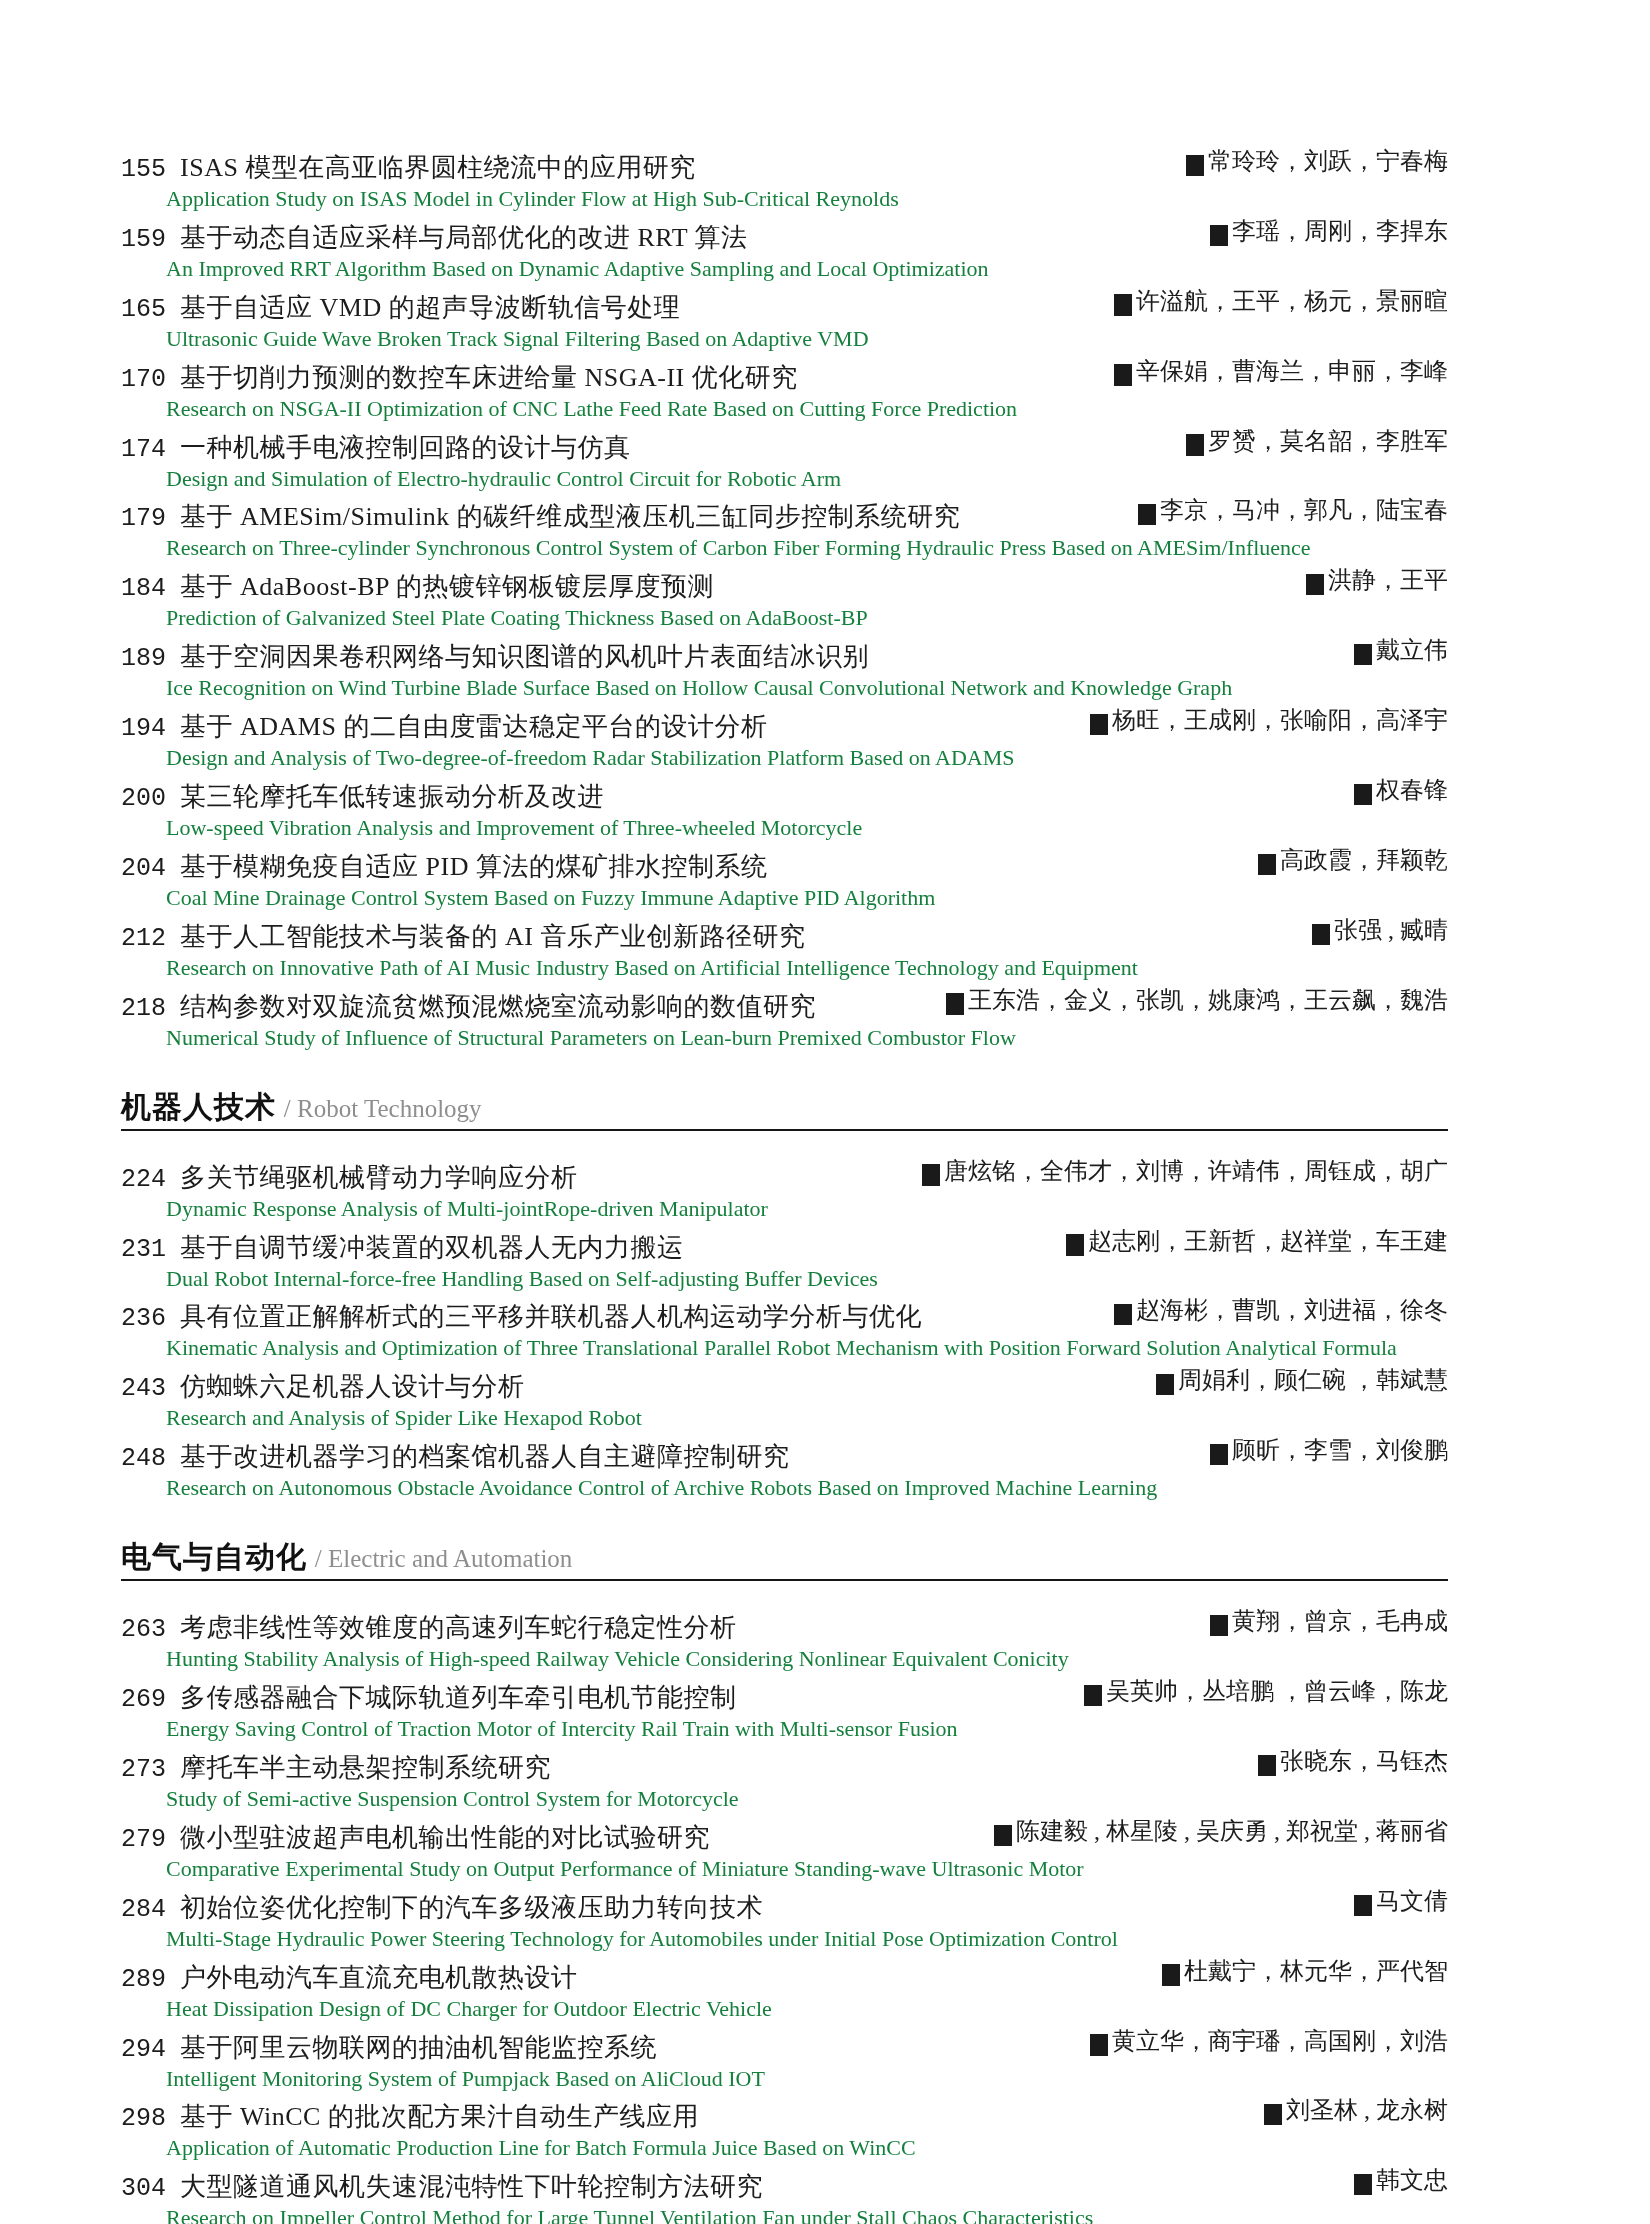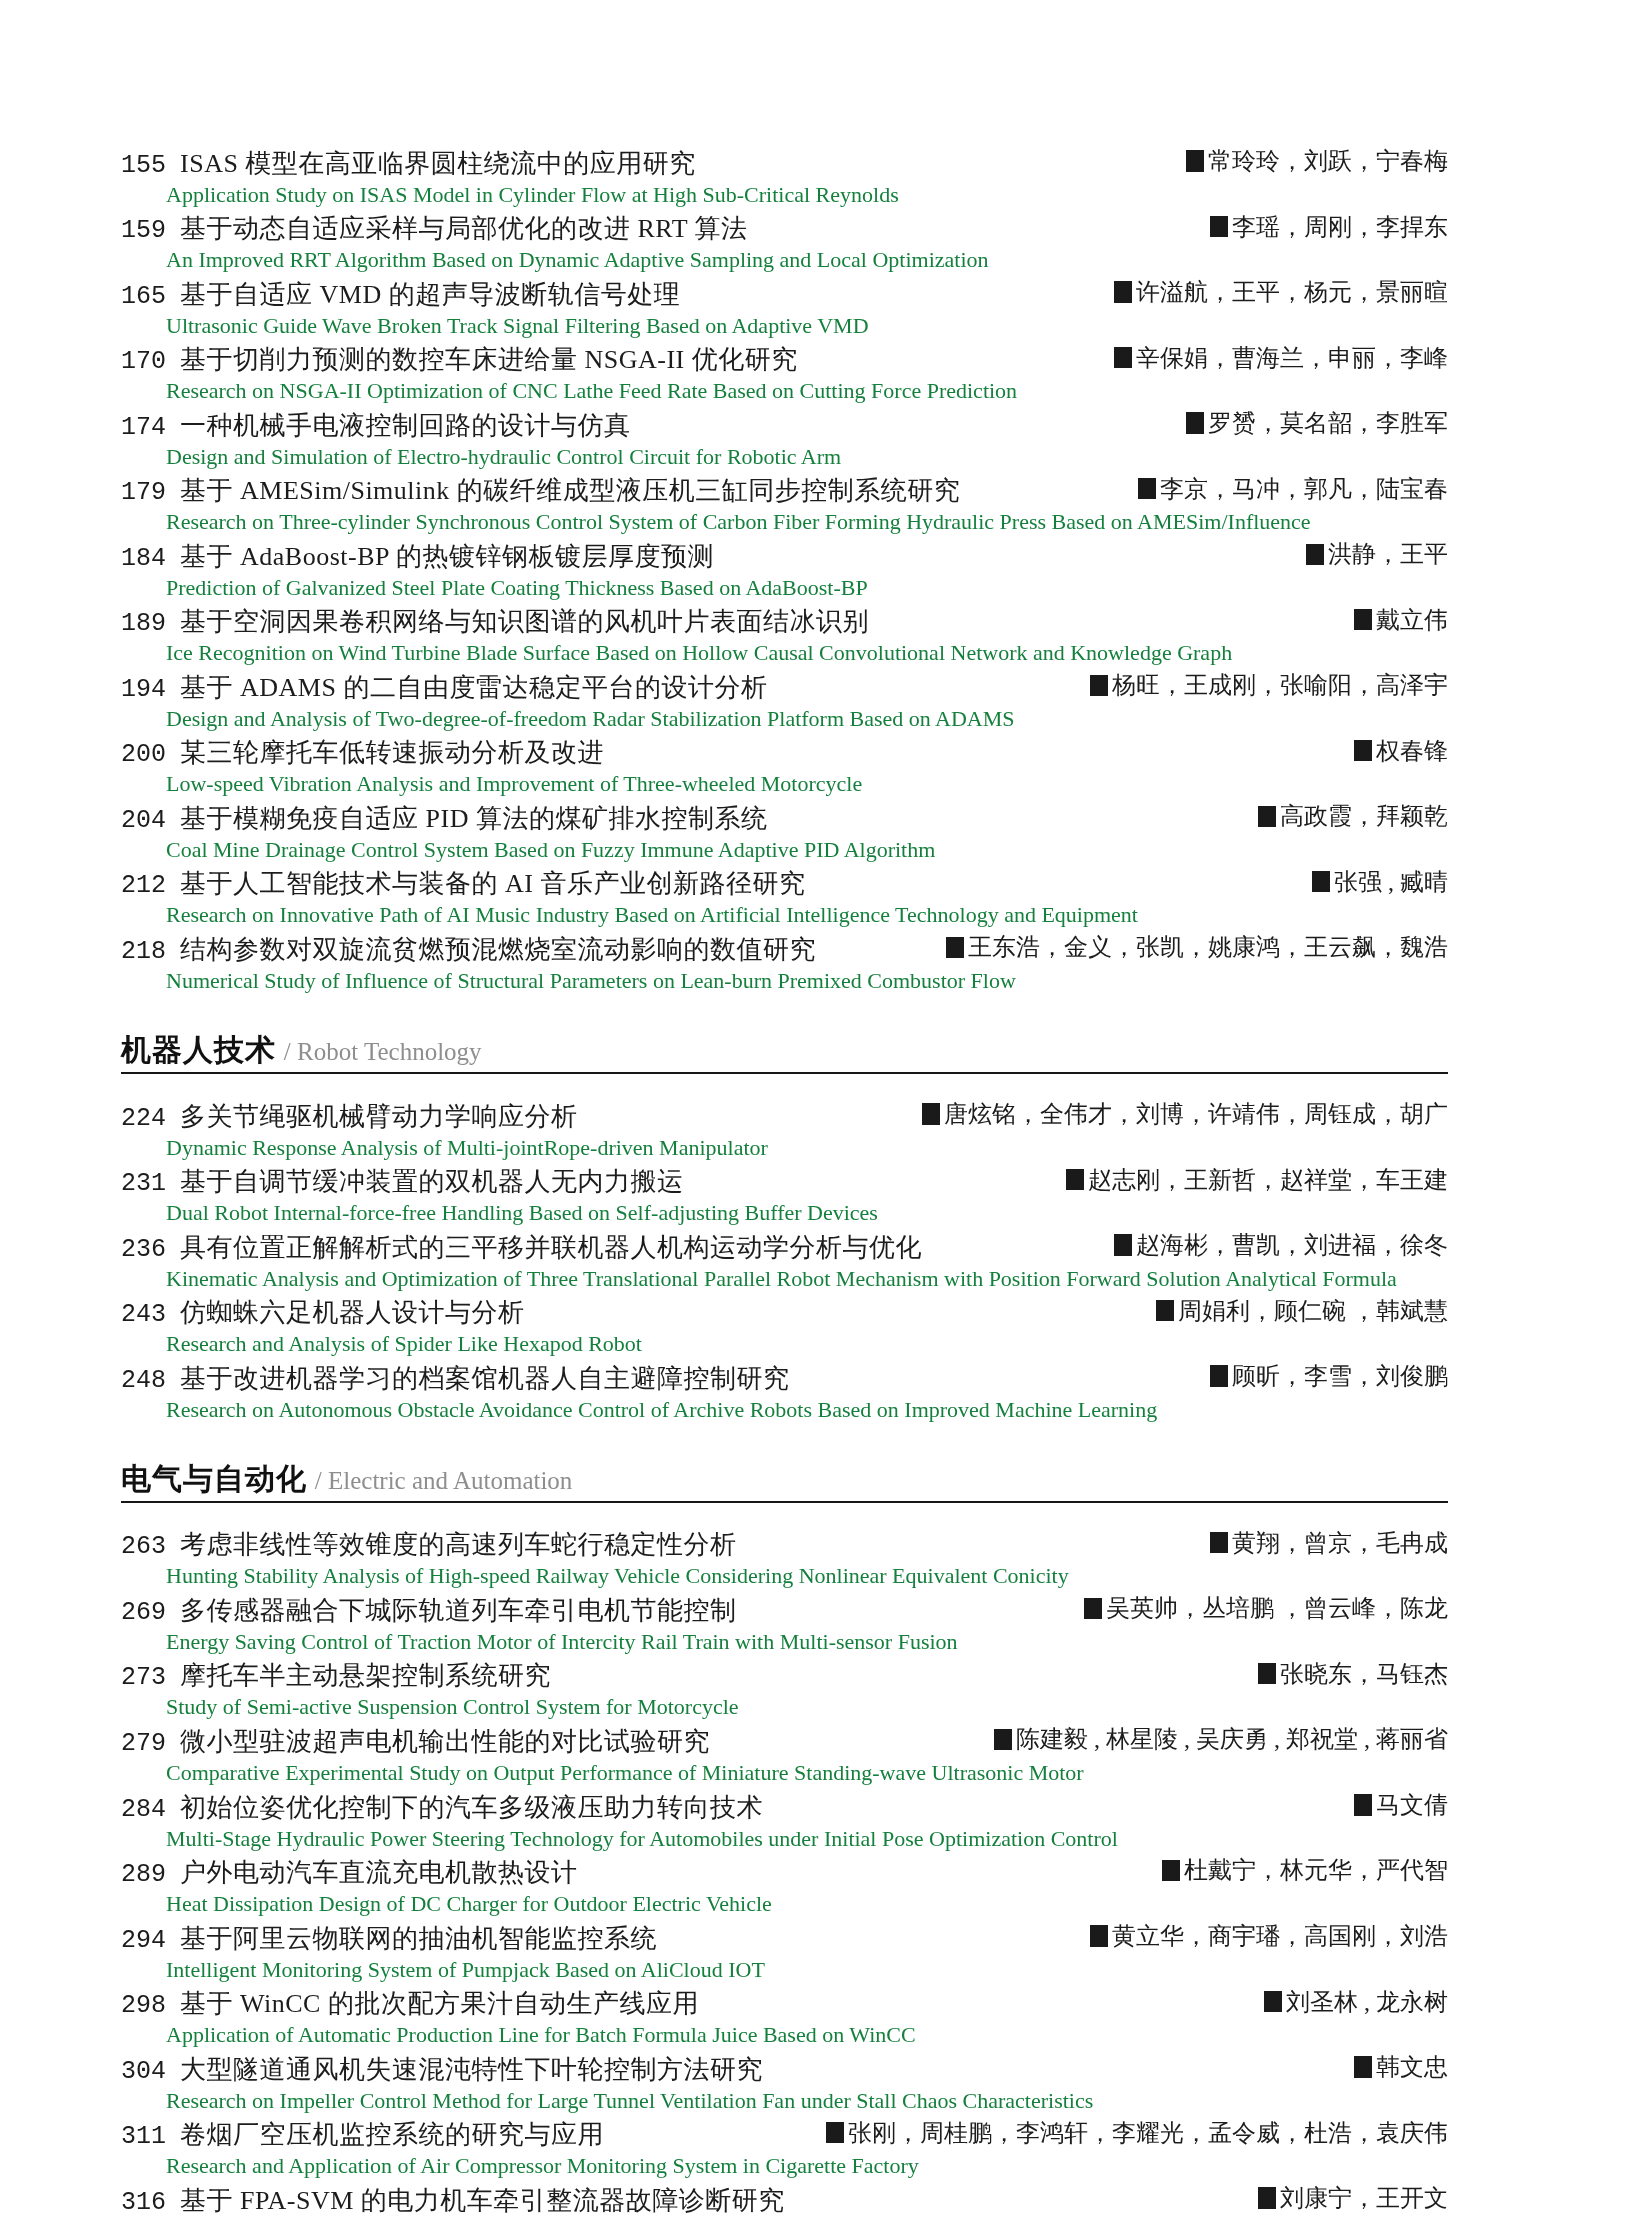--- a/index.html
+++ b/index.html
@@ -54,21 +54,21 @@
     color: #1c1c1c;
     white-space: nowrap;
     letter-spacing: 0.5px;
     margin-left: 14px;
   }
   .authors {
     margin-left: auto;
     padding-left: 27px;
     white-space: nowrap;
     display: flex;
-    align-items: center;
+    align-items: flex-end;
     font-size: 24px;
     color: #1c1c1c;
   }
   .sq {
     display: inline-block;
     width: 18.4px;
     height: 21.3px;
     background: #1a1a1a;
     margin-right: 3.9px;
     flex: none;

